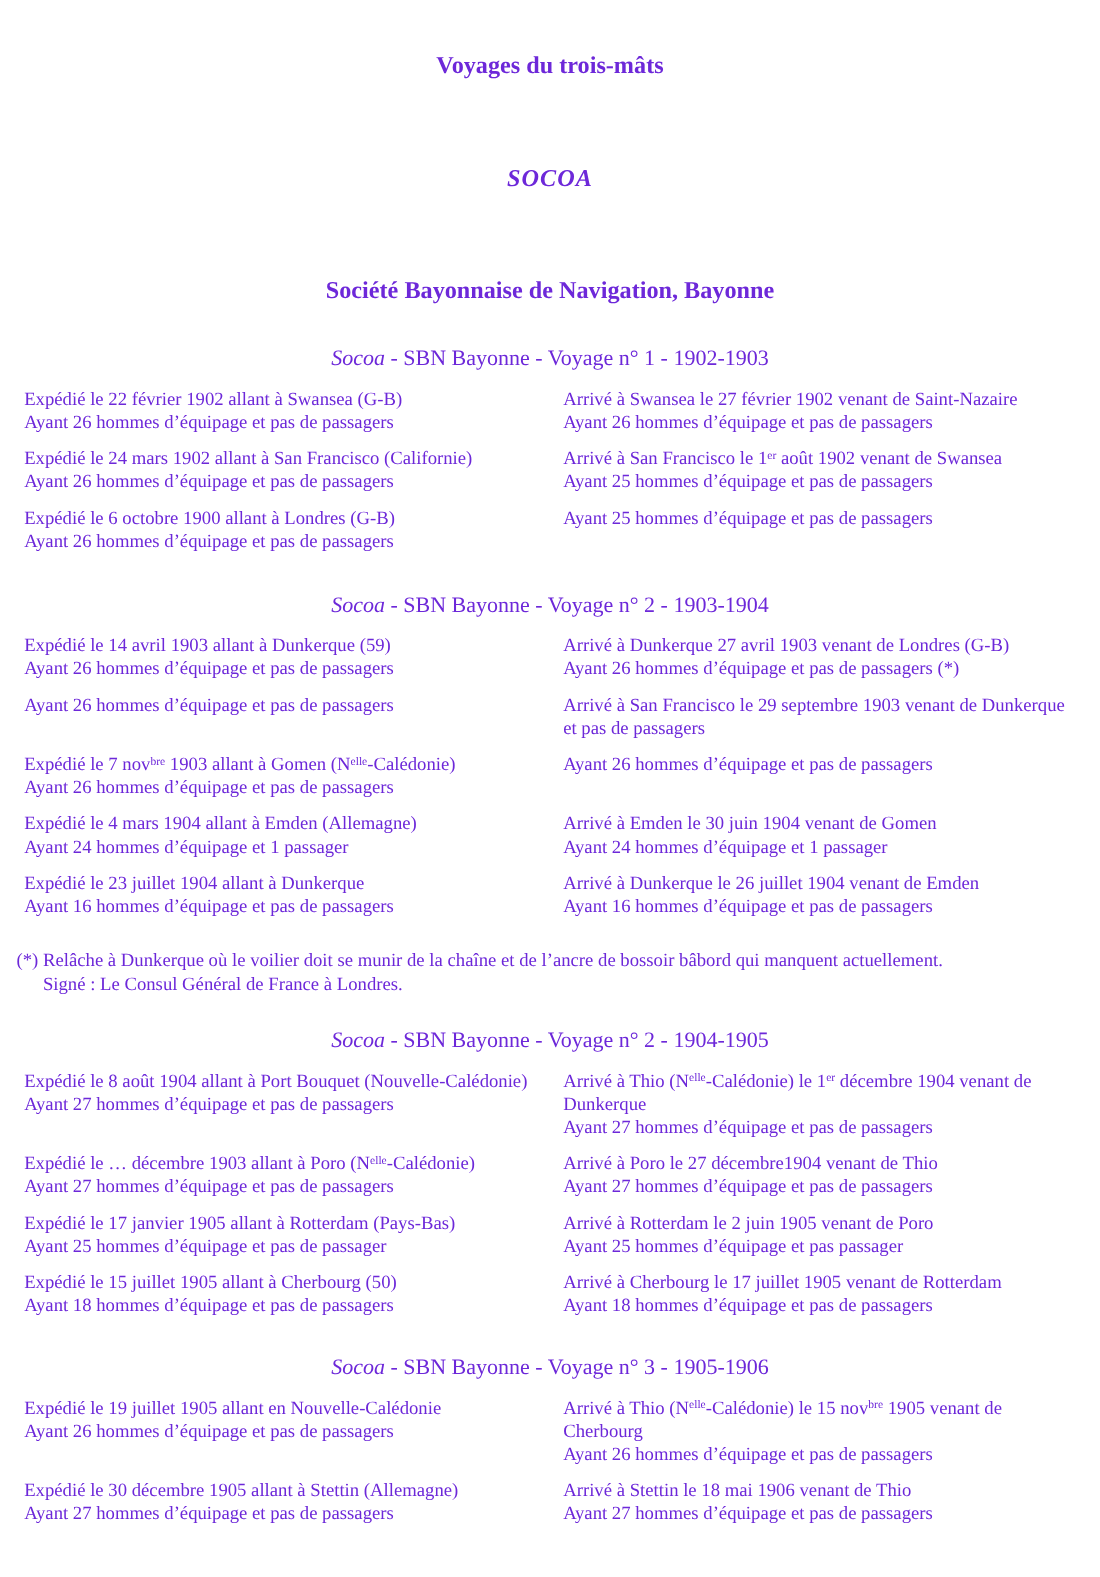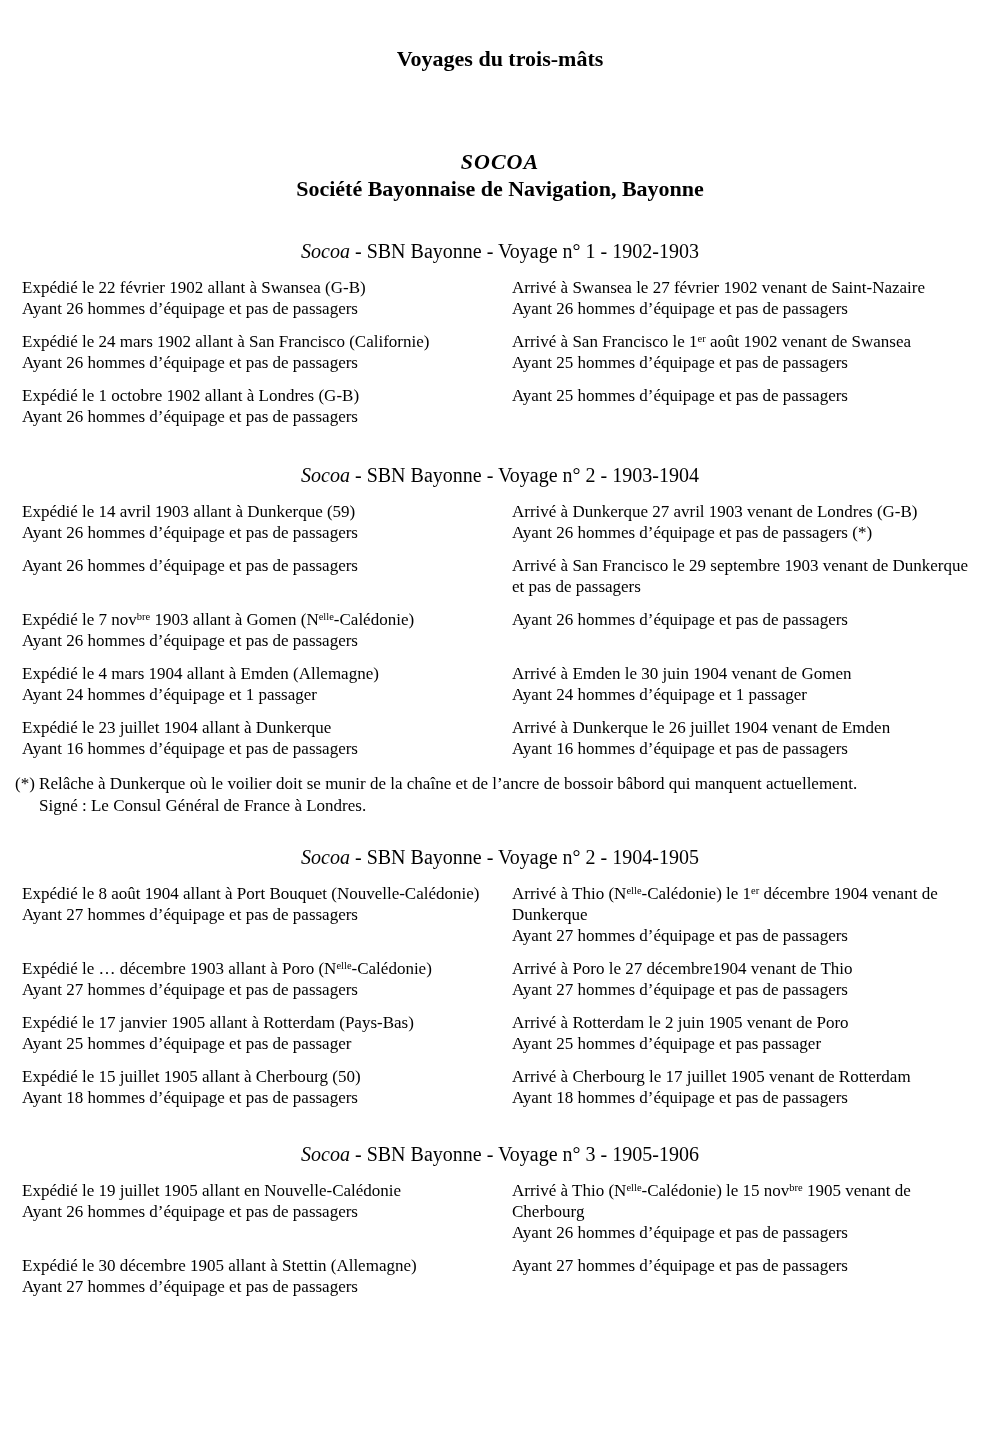--- a/index.html
+++ b/index.html
@@ -2,21 +2,21 @@
 <html><head>
 <meta charset="utf-8">
 <style>
   html, body { margin: 0; padding: 0; background: #ffffff; }
   .page {
     position: relative;
     width: 1000px;
     height: 1434px;
     box-sizing: border-box;
     background: #ffffff;
-    color: #000000;
+    color: #6d28d9;
     font-family: "Liberation Serif", "DejaVu Serif", serif;
     font-size: 17px;
     line-height: 21px;
     padding-top: 45px;
     overflow: hidden;
   }
   .doc-title {
     text-align: center;
     font-size: 22px;
     line-height: 27px;
@@ -29,20 +29,21 @@
     font-weight: bold;
     font-style: italic;
     letter-spacing: 1px;
     margin-top: 76px;
   }
   .company-title {
     text-align: center;
     font-size: 22px;
     line-height: 27px;
     font-weight: bold;
+    margin-top: 75px;
   }
   .section { padding-top: 28px; }
   #sections .section:nth-child(1) { padding-top: 37px; }
   #sections .section:nth-child(2) { padding-top: 24px; }
   #sections .section:nth-child(3) { padding-top: 28px; }
   #sections .section:nth-child(4) { padding-top: 22px; }
   .section-heading {
     text-align: center;
     font-size: 20px;
     line-height: 24px;
@@ -62,21 +63,21 @@
   .cell { }
   .line { }
   sup {
     font-size: 10.5px;
     line-height: 0;
     position: relative;
     top: -5px;
     vertical-align: baseline;
   }
   .footnote {
-    margin-top: 2px;
+    margin-top: 16px;
     padding-left: 15px;
     padding-right: 6px;
   }
   .footnote-line { line-height: 22px; }
   .footnote-indent { padding-left: 24px; }
 </style>
 </head>
 <body>
 
 <div class="page">
@@ -102,21 +103,21 @@
               <div class="line">Expédié le 24 mars 1902 allant à San Francisco (Californie)</div>
               <div class="line">Ayant 26 hommes d’équipage et pas de passagers</div>
             </div>
             <div class="cell">
               <div class="line">Arrivé à San Francisco le 1<sup>er</sup> août 1902 venant de Swansea</div>
               <div class="line">Ayant 25 hommes d’équipage et pas de passagers</div>
             </div>
           </div>
           <div class="row">
             <div class="cell">
-              <div class="line">Expédié le 1 octobre 1902 allant à Londres (G-B)</div>
+              <div class="line">Expédié le 6 octobre 1900 allant à Londres (G-B)</div>
               <div class="line">Ayant 26 hommes d’équipage et pas de passagers</div>
             </div>
             <div class="cell">
               <div class="line">Ayant 25 hommes d’équipage et pas de passagers</div>
             </div>
           </div>
         </div>
       </div>
       <div class="section">
         <div class="section-heading"><span class="ship">Socoa</span><span> - SBN Bayonne - Voyage n° 2 - 1903-1904</span></div>
@@ -231,19 +232,20 @@
               <div class="line">Arrivé à Thio (N<sup>elle</sup>-Calédonie) le 15 nov<sup>bre</sup> 1905 venant de Cherbourg</div>
               <div class="line">Ayant 26 hommes d’équipage et pas de passagers</div>
             </div>
           </div>
           <div class="row">
             <div class="cell">
               <div class="line">Expédié le 30 décembre 1905 allant à Stettin (Allemagne)</div>
               <div class="line">Ayant 27 hommes d’équipage et pas de passagers</div>
             </div>
             <div class="cell">
+              <div class="line">Arrivé à Stettin le 18 mai 1906 venant de Thio</div>
               <div class="line">Ayant 27 hommes d’équipage et pas de passagers</div>
             </div>
           </div>
         </div>
       </div>
     </div>
 </div>
 
 </body></html>

